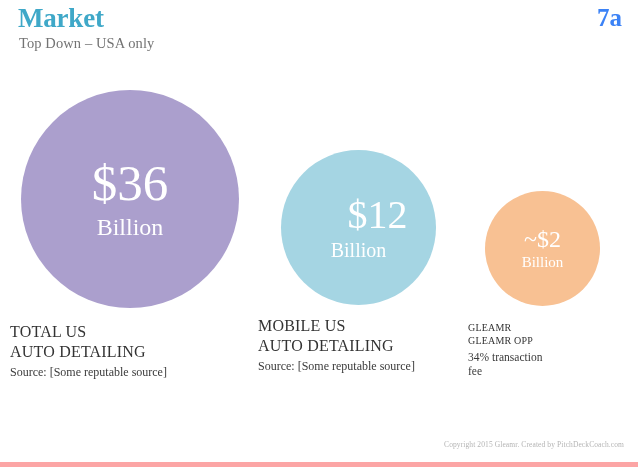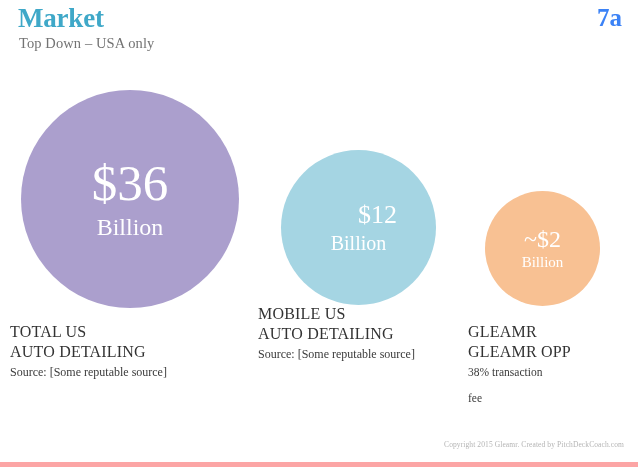--- a/index.html
+++ b/index.html
@@ -83,21 +83,21 @@
   #bubble-1 .amount { font-size: 51px; }
   #bubble-1 .unit { font-size: 24px; margin-top: 5px; }
 
   #bubble-2 {
     left: 281px;
     top: 150px;
     width: 155px;
     height: 155px;
     background: #a5d5e3;
   }
-  #bubble-2 .amount { font-size: 26px; margin-left: 38px; }
+  #bubble-2 .amount { font-size: 40px; margin-left: 38px; }
   #bubble-2 .unit { font-size: 20px; margin-top: 4px; }
 
   #bubble-3 {
     left: 485px;
     top: 191px;
     width: 115px;
     height: 115px;
     background: #f8c193;
   }
   #bubble-3 .amount { font-size: 24px; }
@@ -116,24 +116,24 @@
     letter-spacing: 0.2px;
   }
   .caption .sub {
     font-size: 12px;
     line-height: 1.25;
     color: #3a3a3a;
     margin-top: 3px;
   }
 
   #caption-1 { left: 10px;  top: 322px; width: 240px; }
-  #caption-2 { left: 258px; top: 304px; width: 202px; }
+  #caption-2 { left: 258px; top: 316px; width: 202px; }
   #caption-3 { left: 468px; top: 322px; width: 150px; }
 
-  #caption-3 .head { font-size: 16px; }
+  #caption-3 .head { font-size: 10px; }
   #caption-3 .sub  { font-size: 11.5px; }
 
   
   #footer {
     position: absolute;
     right: 14px;
     bottom: 13px;
     font-size: 7.5px;
     color: #b4b4b4;
     letter-spacing: 0.1px;
@@ -172,19 +172,19 @@
 
   <div class="caption" id="caption-2">
     <div class="head">MOBILE US</div>
     <div class="head">AUTO DETAILING</div>
     <div class="sub">Source: [Some reputable source]</div>
   </div>
 
   <div class="caption" id="caption-3">
     <div class="head">GLEAMR</div>
     <div class="head">GLEAMR OPP</div>
-    <div class="sub">38% transaction</div>
-    <div class="sub" style="margin-top:12px">fee</div>
+    <div class="sub">34% transaction</div>
+    <div class="sub" style="margin-top:0">fee</div>
   </div>
 
   <div id="footer">Copyright 2015 Gleamr. Created by PitchDeckCoach.com</div>
 
 </div>
 
 </body></html>

